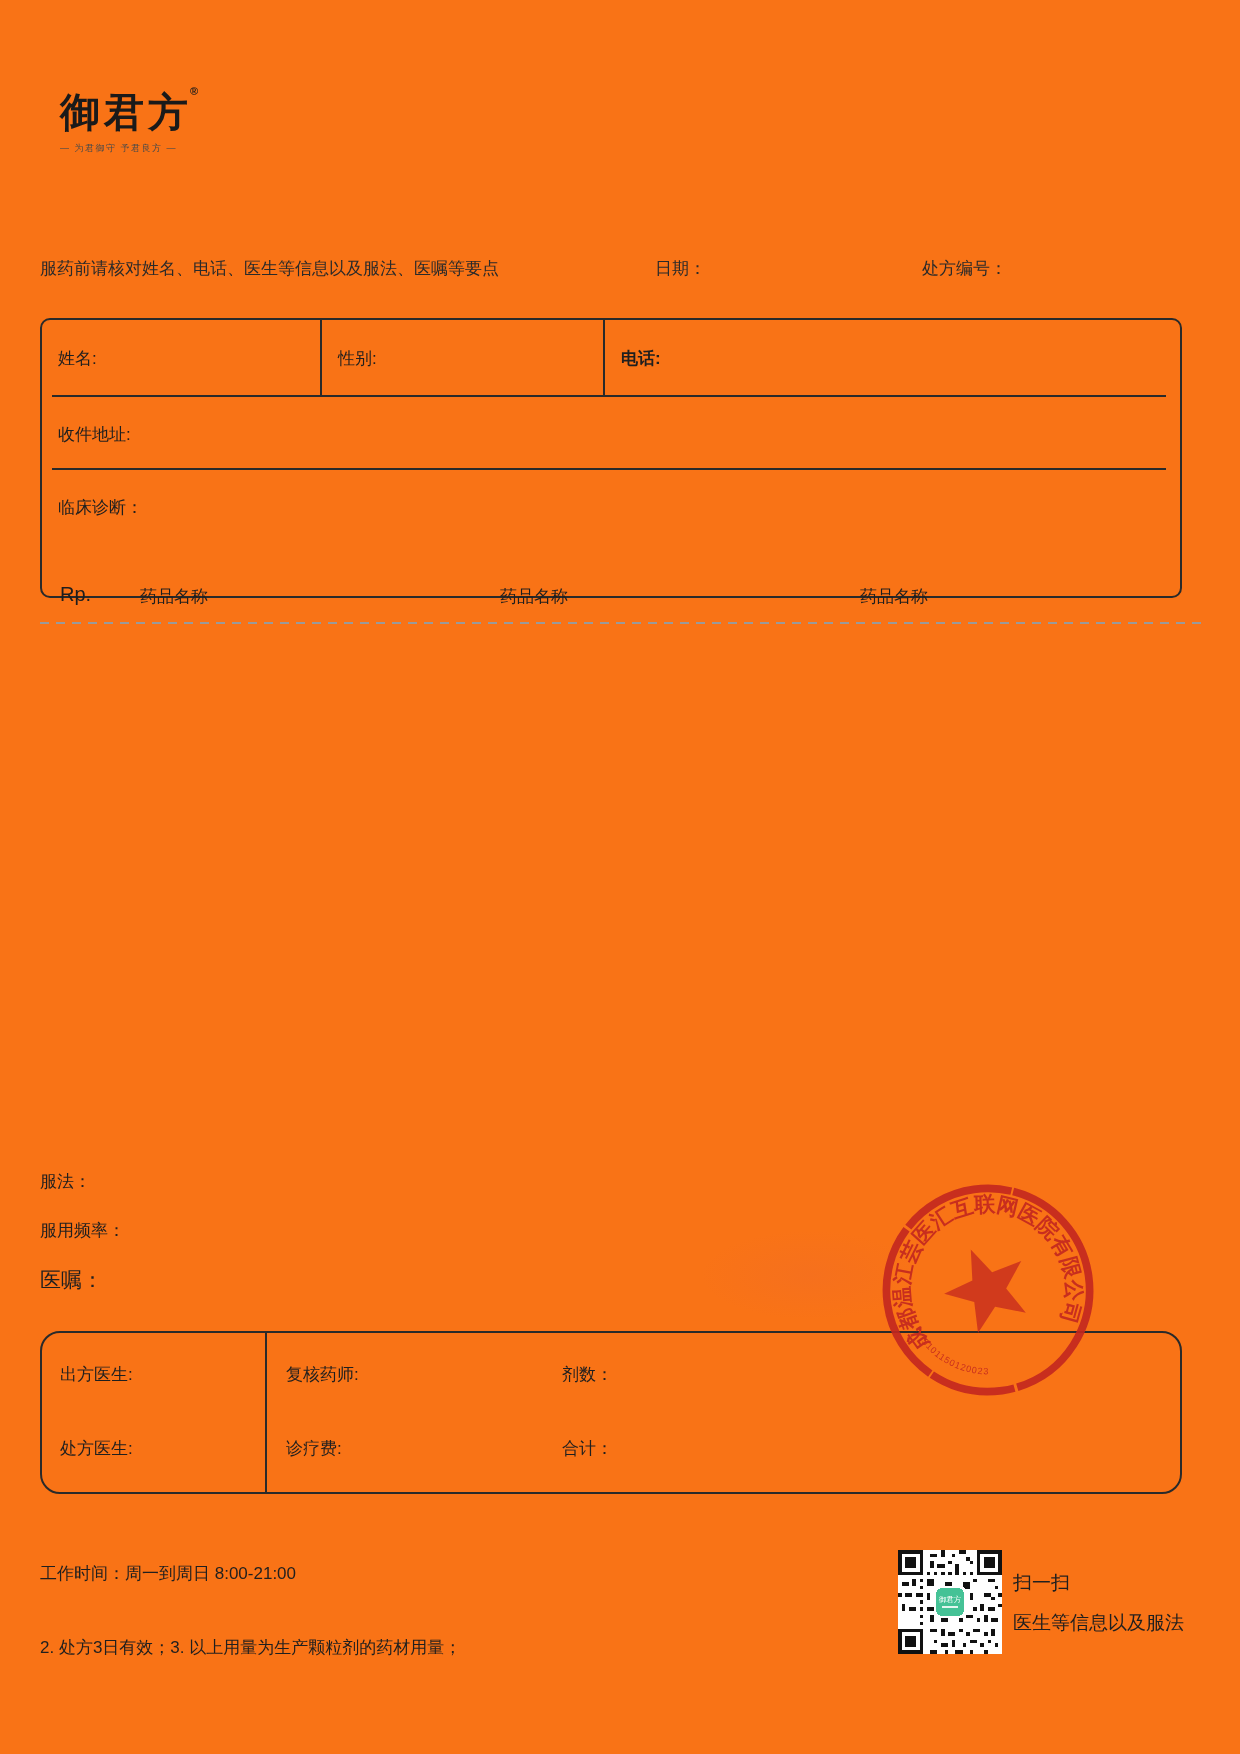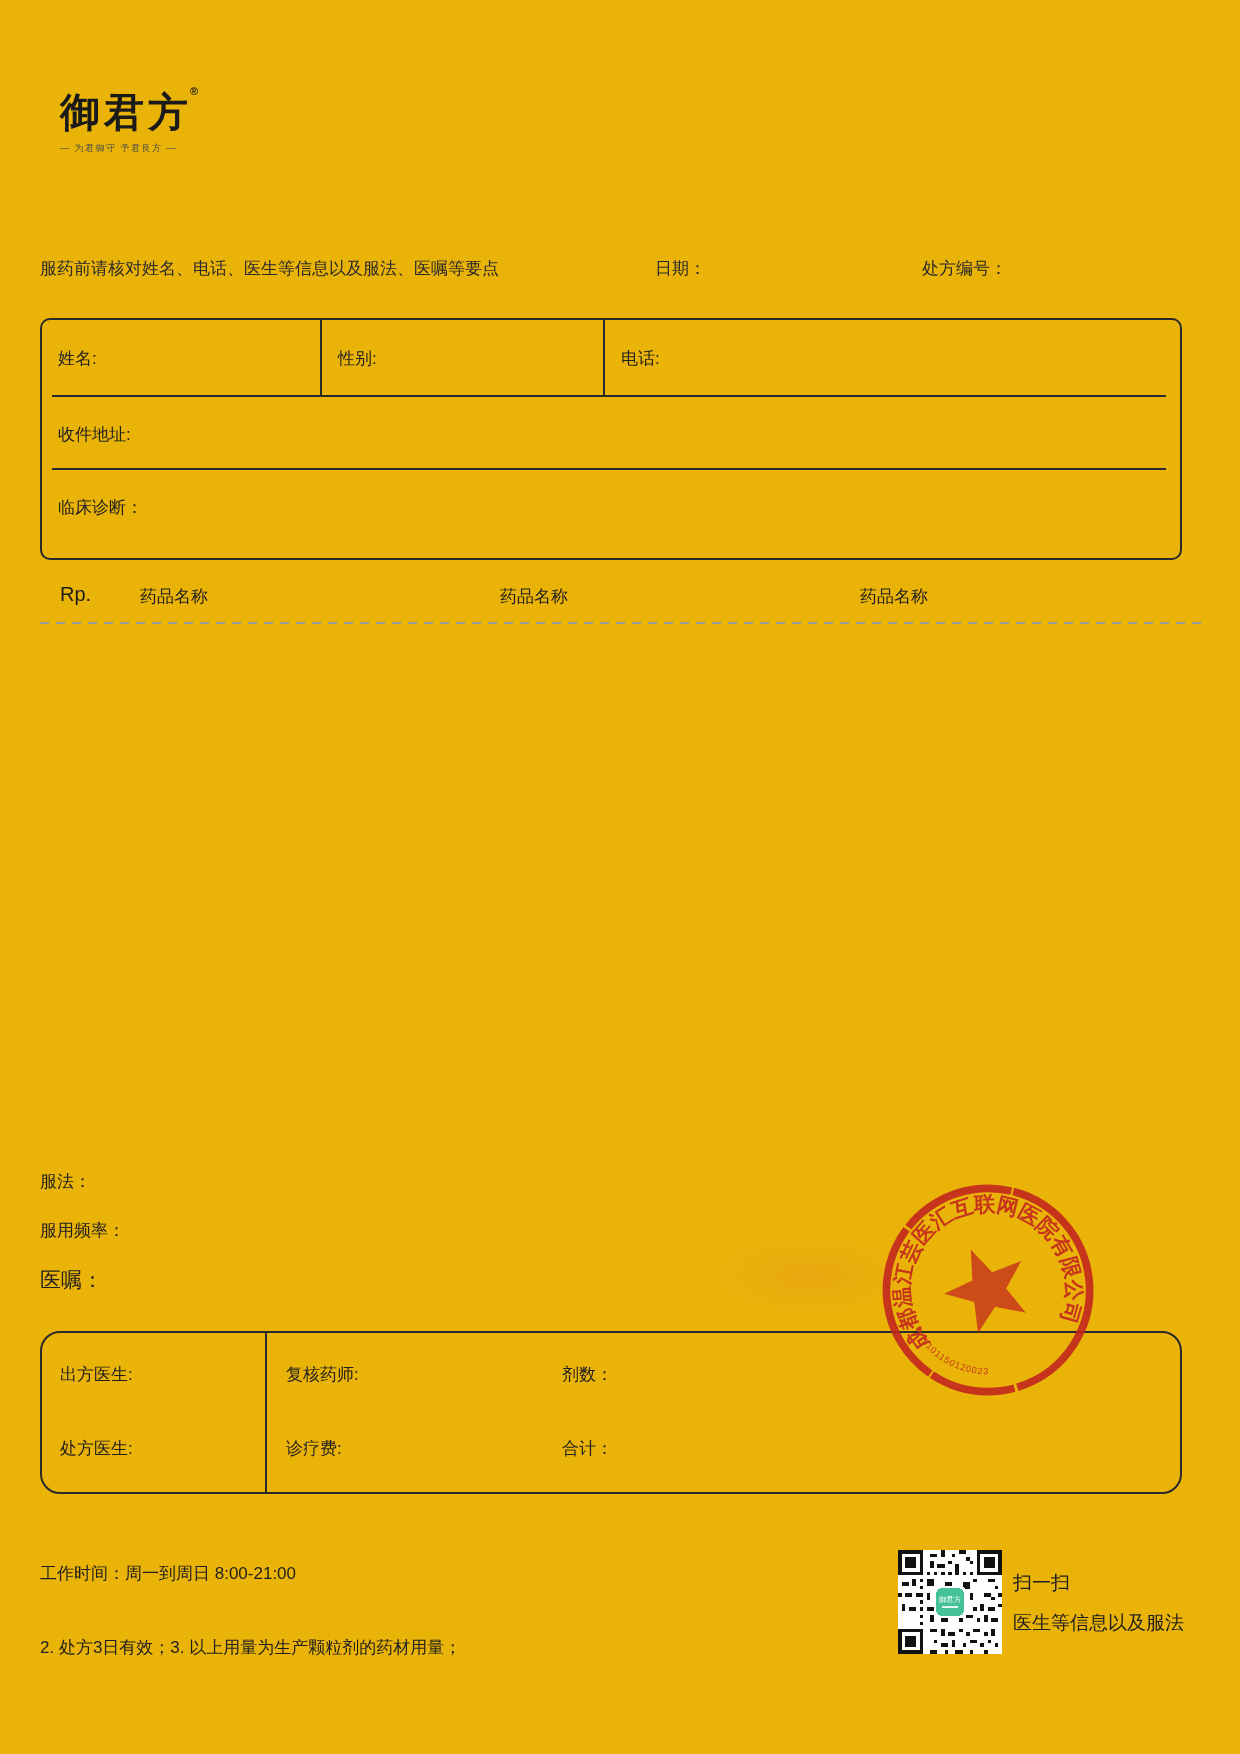--- a/index.html
+++ b/index.html
@@ -1,36 +1,36 @@
 <!DOCTYPE html>
 <html><head>
 <meta charset="utf-8">
 <style>
   html,body{margin:0;padding:0;background:#fff;}
-  .page{position:relative;width:1240px;height:1754px;background:#eab308;overflow:hidden;
+  .page{position:relative;width:1240px;height:1754px;background:#f97316;overflow:hidden;
         font-family:"Liberation Sans",sans-serif;color:#1f1f1f;}
   
   .logo{position:absolute;left:60px;top:92px;width:150px;}
   .logo-main{font-family:"DejaVu Serif",serif;font-weight:bold;font-size:40px;line-height:1;
              letter-spacing:4px;color:#1a1a1a;white-space:nowrap;}
   .logo-reg{font-size:11px;vertical-align:top;position:relative;top:-6px;left:-2px;font-family:"Liberation Sans",sans-serif;}
   .logo-tagline{margin-top:10px;font-size:9px;letter-spacing:1.5px;color:#4a4a4a;white-space:nowrap;}
   .title{position:absolute;left:207px;top:100px;margin:0;font-size:30px;font-weight:bold;
          letter-spacing:2px;color:#222;}
   
   .meta-note{position:absolute;left:40px;top:257px;font-size:17px;color:#2a2a2a;}
   .meta-date{position:absolute;left:655px;top:257px;font-size:17px;color:#2a2a2a;}
   .meta-rxno{position:absolute;left:922px;top:257px;font-size:17px;color:#2a2a2a;}
   
-  .patient-box{position:absolute;left:40px;top:318px;width:1142px;height:242px;
+  .patient-box{position:absolute;left:40px;top:318px;width:1142px;height:280px;
                border:2.5px solid #2a2a2a;border-radius:10px;box-sizing:border-box;}
   .p-row1{position:absolute;left:0;top:0;width:100%;height:77px;display:flex;}
   .p-cell{flex:none;display:flex;align-items:center;padding-left:16px;font-size:17px;box-sizing:border-box;}
   .p-c1{width:278px;} .p-c2{width:283px;border-left:2px solid #2a2a2a;}
-  .p-c3{width:283px;border-left:2px solid #2a2a2a;} .p-c4{flex:1;border-left:2px solid #2a2a2a;}
+  .p-c3{width:283px;border-left:2px solid #2a2a2a;} .p-c4{flex:1;border-left:2px solid #2a2a2a;font-weight:bold;}
   .p-hline{position:absolute;left:10px;right:14px;height:0;border-top:2.5px solid #2a2a2a;}
   .p-hline.l1{top:75px;} .p-hline.l2{top:148px;}
   .p-row-label{position:absolute;left:16px;font-size:17px;}
   .p-addr{top:103px;} .p-diag{top:176px;}
   
   .rp-label{position:absolute;left:60px;top:583px;font-size:20px;color:#1d1d1d;}
   .rp-col1{position:absolute;left:140px;top:585px;font-size:17px;}
   .rp-col2{position:absolute;left:500px;top:585px;font-size:17px;}
   .rp-col3{position:absolute;left:860px;top:585px;font-size:17px;}
   .rp-dashes{position:absolute;left:40px;top:622px;width:1165px;height:2px;

